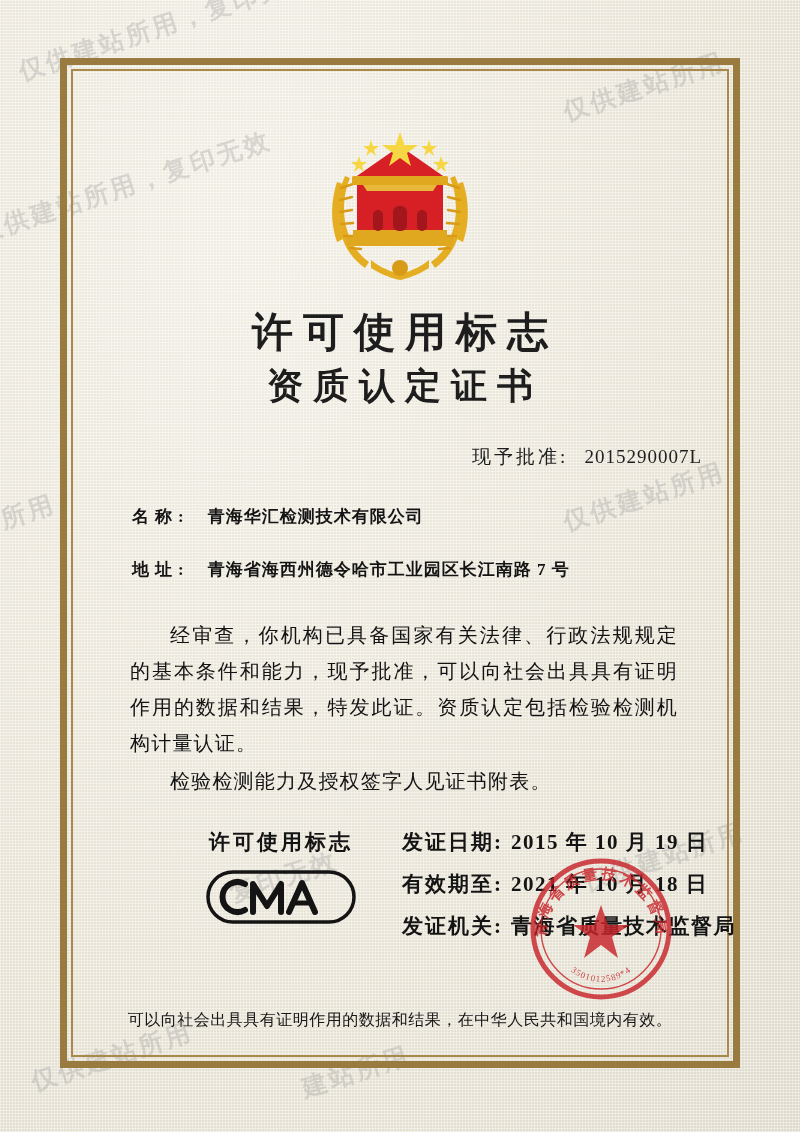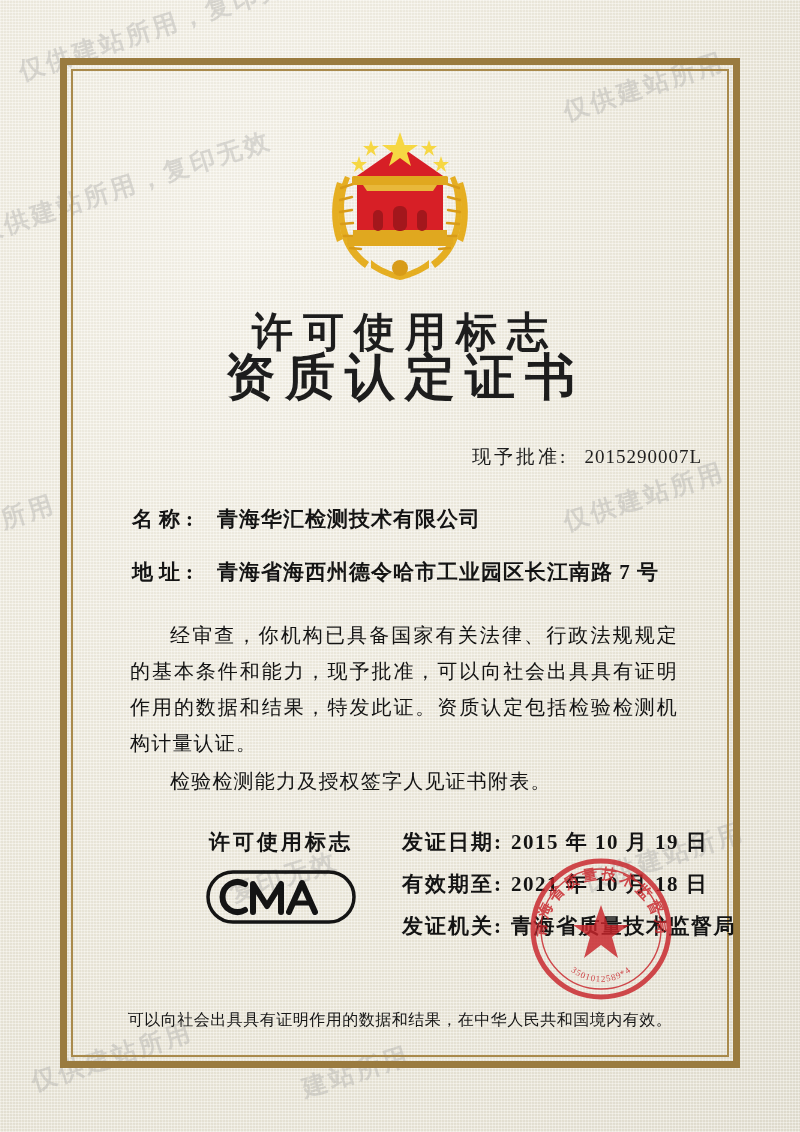--- a/index.html
+++ b/index.html
@@ -65,22 +65,22 @@
     font-weight: bold;
     color: #1d1d1d;
     letter-spacing: 10px;
     text-indent: 10px;
   }
   #title1 {
     top: 305px;
     font-size: 41px;
   }
   #title2 {
-    top: 344px;
-    font-size: 50px;
+    top: 362px;
+    font-size: 36px;
   }
 
   
   #cert-no-row {
     position: absolute;
     right: 98px;
     top: 444px;
     font-family: "Liberation Serif", "DejaVu Serif", serif;
     font-size: 19px;
     color: #1f1f1f;
@@ -88,21 +88,21 @@
   }
   #cert-no-row .label { letter-spacing: 3px; }
   #cert-no-row .value { margin-left: 16px; letter-spacing: 1px; }
 
   
   .field-row {
     position: absolute;
     left: 132px;
     font-family: "Liberation Serif", "DejaVu Serif", serif;
     color: #141414;
-    font-size: 21px;
+    font-size: 17px;
     font-weight: bold;
   }
   .field-row .flabel {
     display: inline-block;
     letter-spacing: 6px;
   }
   .field-row .fvalue {
     display: inline-block;
     margin-left: 18px;
     letter-spacing: 1px;

